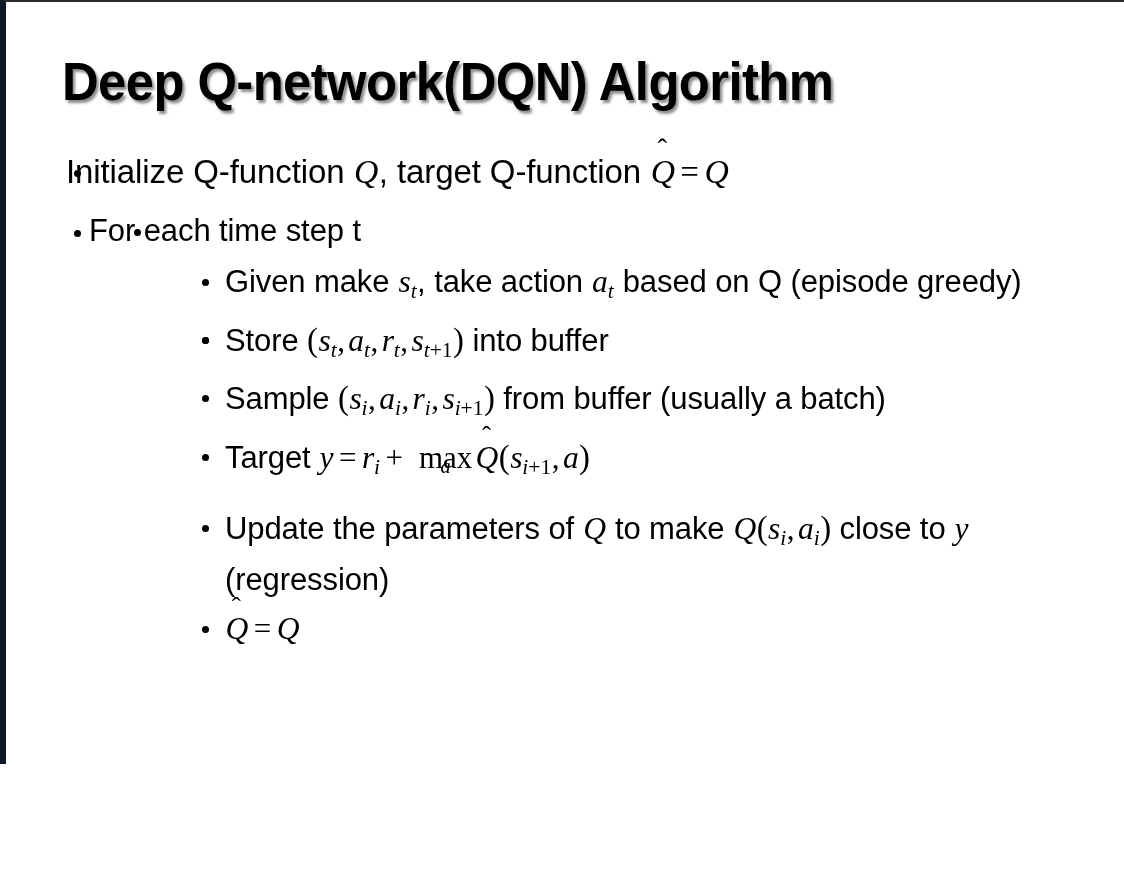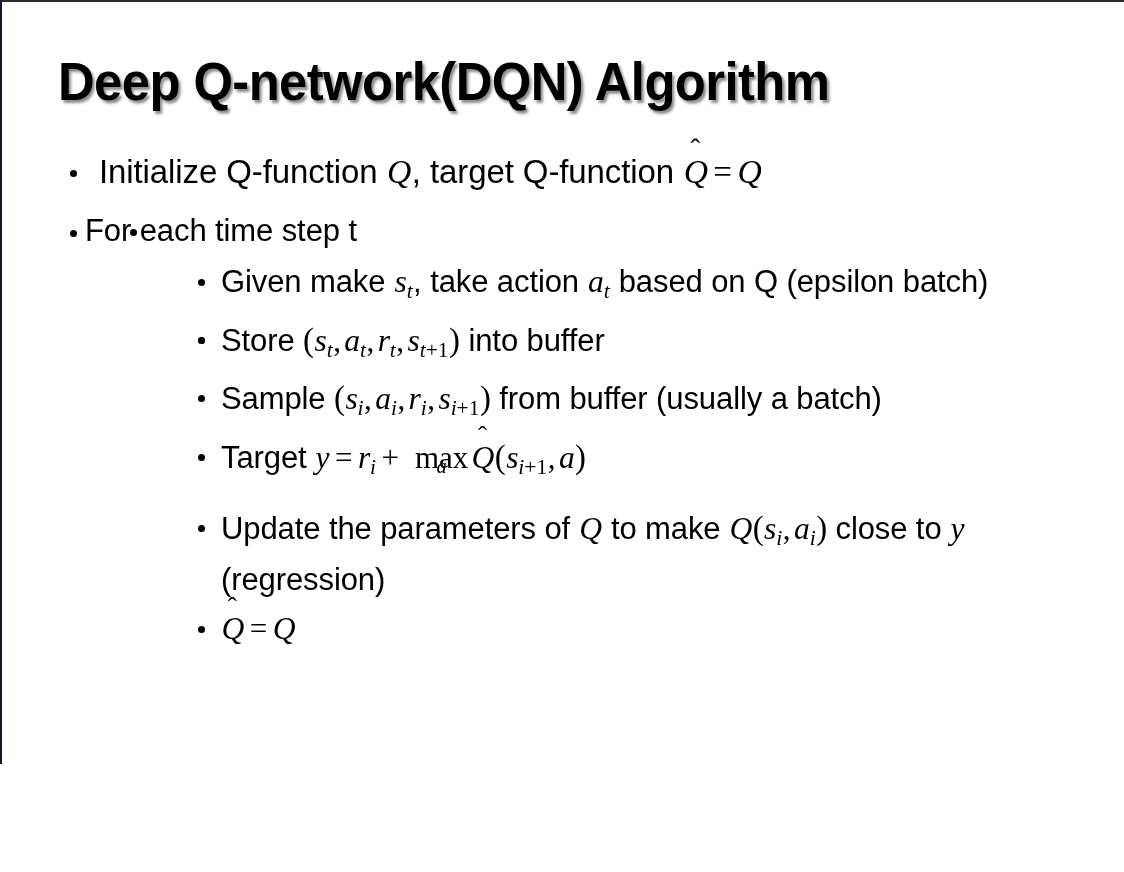--- a/index.html
+++ b/index.html
@@ -11,21 +11,21 @@
     font-family: "Liberation Sans", sans-serif;
   }
   .slide {
     position: relative;
     width: 1124px;
     height: 764px;
     background: #ffffff;
     overflow: hidden;
     box-sizing: border-box;
     border-top: 2px solid #2b2b2b;
-    border-left: 2px solid #0f172a;
+    border-left: 6px solid #0f172a;
   }
 
   
   .slide-title {
     position: absolute;
     left: 56px;
     top: 48px;
     font-family: "Liberation Sans", sans-serif;
     font-weight: bold;
     font-size: 54px;
@@ -67,21 +67,21 @@
 
   .bullet-row .txt {
     display: block;
   }
 
   
   .lvl1 { margin-bottom: 16px; }
   .lvl1 .dot { left: 68px; top: 20px; }
   .lvl1 .dot::before { width: 7px; height: 7px; }
   .lvl1 .txt {
-    margin-left: 97px;
+    margin-left: 60px;
     margin-right: 40px;
     font-size: 33px;
     line-height: 44px;
     letter-spacing: -0.1px;
   }
 
   
   .lvl2 { margin-bottom: 9px; }
   .lvl2 .dot { left: 128px; top: 19px; }
   .lvl2 .dot::before { width: 7px; height: 7px; }
@@ -189,21 +189,21 @@
       </div>
       <div class="bullet-row lvl1">
         <span class="dot"></span>
       </div>
       <div class="bullet-row lvl2">
         <span class="dot"></span>
         <span class="txt"><span>For each time step t</span></span>
       </div>
       <div class="bullet-row lvl3">
         <span class="dot"></span>
-        <span class="txt"><span>Given make </span><span class="mi">s<span class="sub">t</span></span><span>, take action </span><span class="mi">a<span class="sub">t</span></span><span> based on Q (epsilon batch)</span></span>
+        <span class="txt"><span>Given make </span><span class="mi">s<span class="sub">t</span></span><span>, take action </span><span class="mi">a<span class="sub">t</span></span><span> based on Q (episode greedy)</span></span>
       </div>
       <div class="bullet-row lvl3">
         <span class="dot"></span>
       </div>
       <div class="bullet-row lvl3">
         <span class="dot"></span>
         <span class="txt"><span>Store </span><span class="mparen">(</span><span class="mi">s<span class="sub">t</span></span><span class="mcomma">,</span><span class="mi">a<span class="sub">t</span></span><span class="mcomma">,</span><span class="mi">r<span class="sub">t</span></span><span class="mcomma">,</span><span class="mi">s<span class="sub">t<span class="up">+1</span></span></span><span class="mparen">)</span><span> into buffer</span></span>
       </div>
       <div class="bullet-row lvl3">
         <span class="dot"></span>

